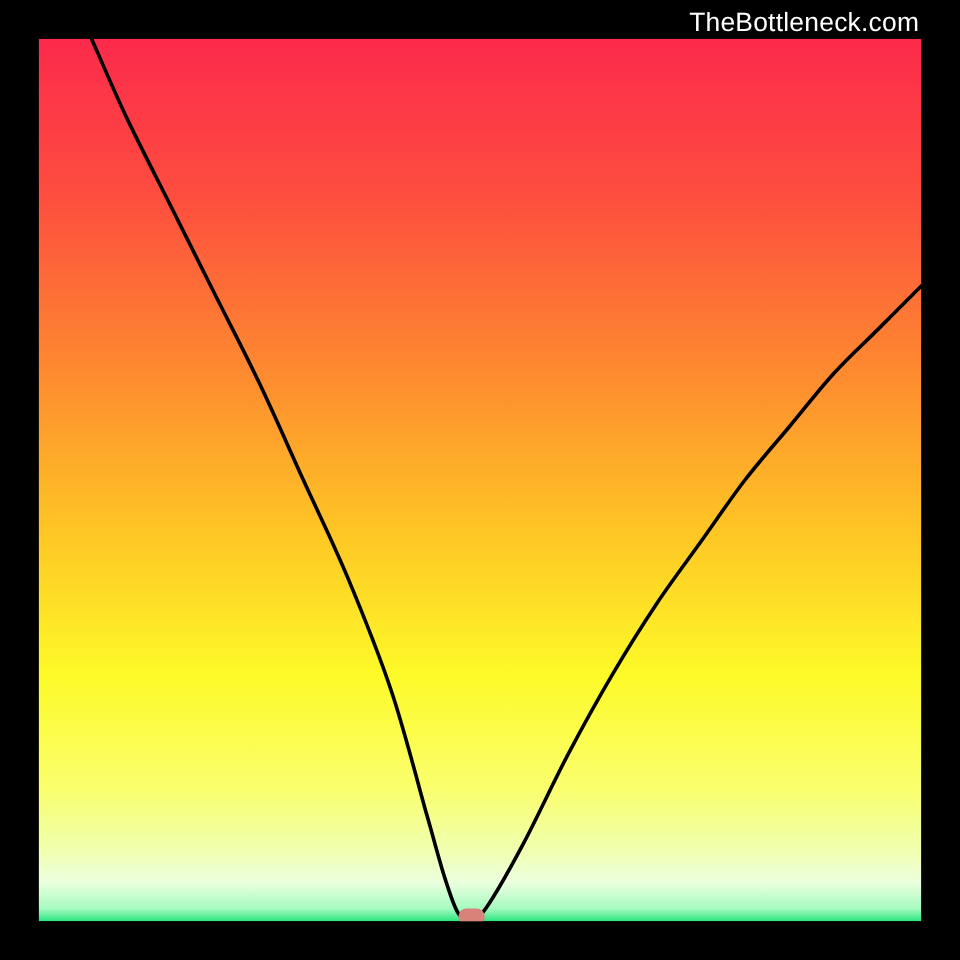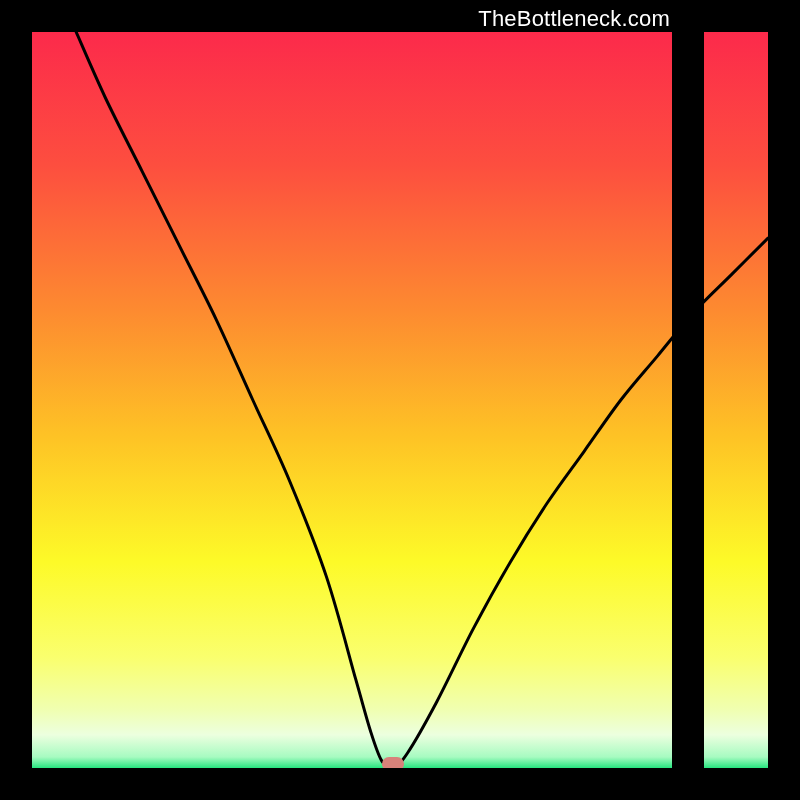--- a/index.html
+++ b/index.html
@@ -6,21 +6,21 @@
     margin: 0;
     padding: 0;
     width: 800px;
     height: 800px;
     overflow: hidden;
     font-family: Arial, Helvetica, sans-serif;
     background: #000;
   }
   .frame {
     position: relative;
-    width: 704px;
+    width: 800px;
     height: 800px;
     box-sizing: border-box;
   }
   .black-border {
     position: absolute;
     background: #000;
   }
   .border-top    { left:0; top:0; width:800px; height:32px; }
   .border-bottom { left:0; bottom:0; width:800px; height:32px; }
   .border-left   { left:0; top:0; width:32px; height:800px; }

